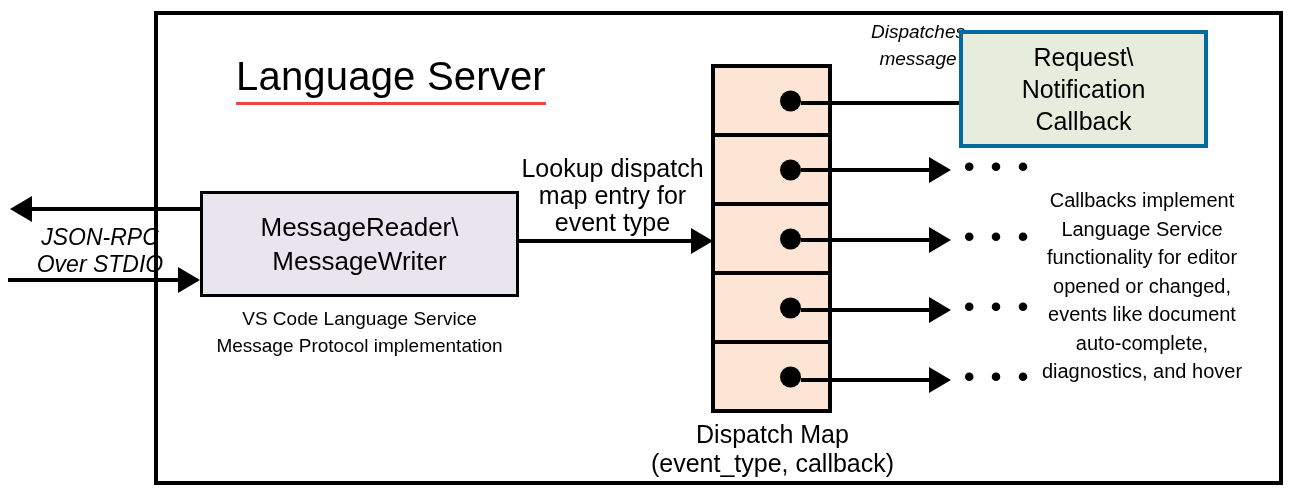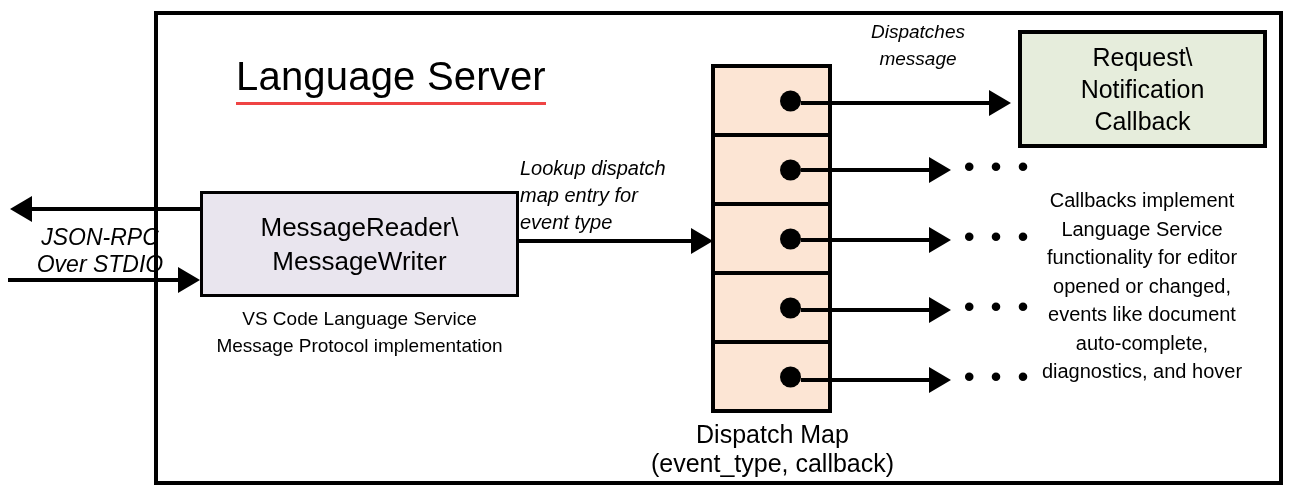--- a/index.html
+++ b/index.html
@@ -133,44 +133,44 @@
     text-align: center;
     font-size: 25px;
     line-height: 29px;
   }
 
   
   #lookup-label {
     left: 520px;
     top: 155px;
     width: 185px;
-    font-size: 20px;
-    line-height: 27px;
-    font-style: italic;
+    text-align: center;
+    font-size: 25px;
+    line-height: 27px;
   }
 
   
   #dispatches-label {
     left: 838px;
     top: 18px;
     width: 160px;
     text-align: center;
     font-size: 19px;
     line-height: 27px;
     font-style: italic;
   }
 
   
   #callback-box {
-    left: 1018px;
+    left: 959px;
     top: 30px;
     width: 249px;
     height: 118px;
     background: #E6EDDC;
-    border: 4px solid #000000;
+    border: 4px solid #0369a1;
     box-sizing: border-box;
     display: flex;
     flex-direction: column;
     align-items: center;
     justify-content: center;
     font-size: 25px;
     line-height: 32px;
     text-align: center;
   }
   #callback-desc {

